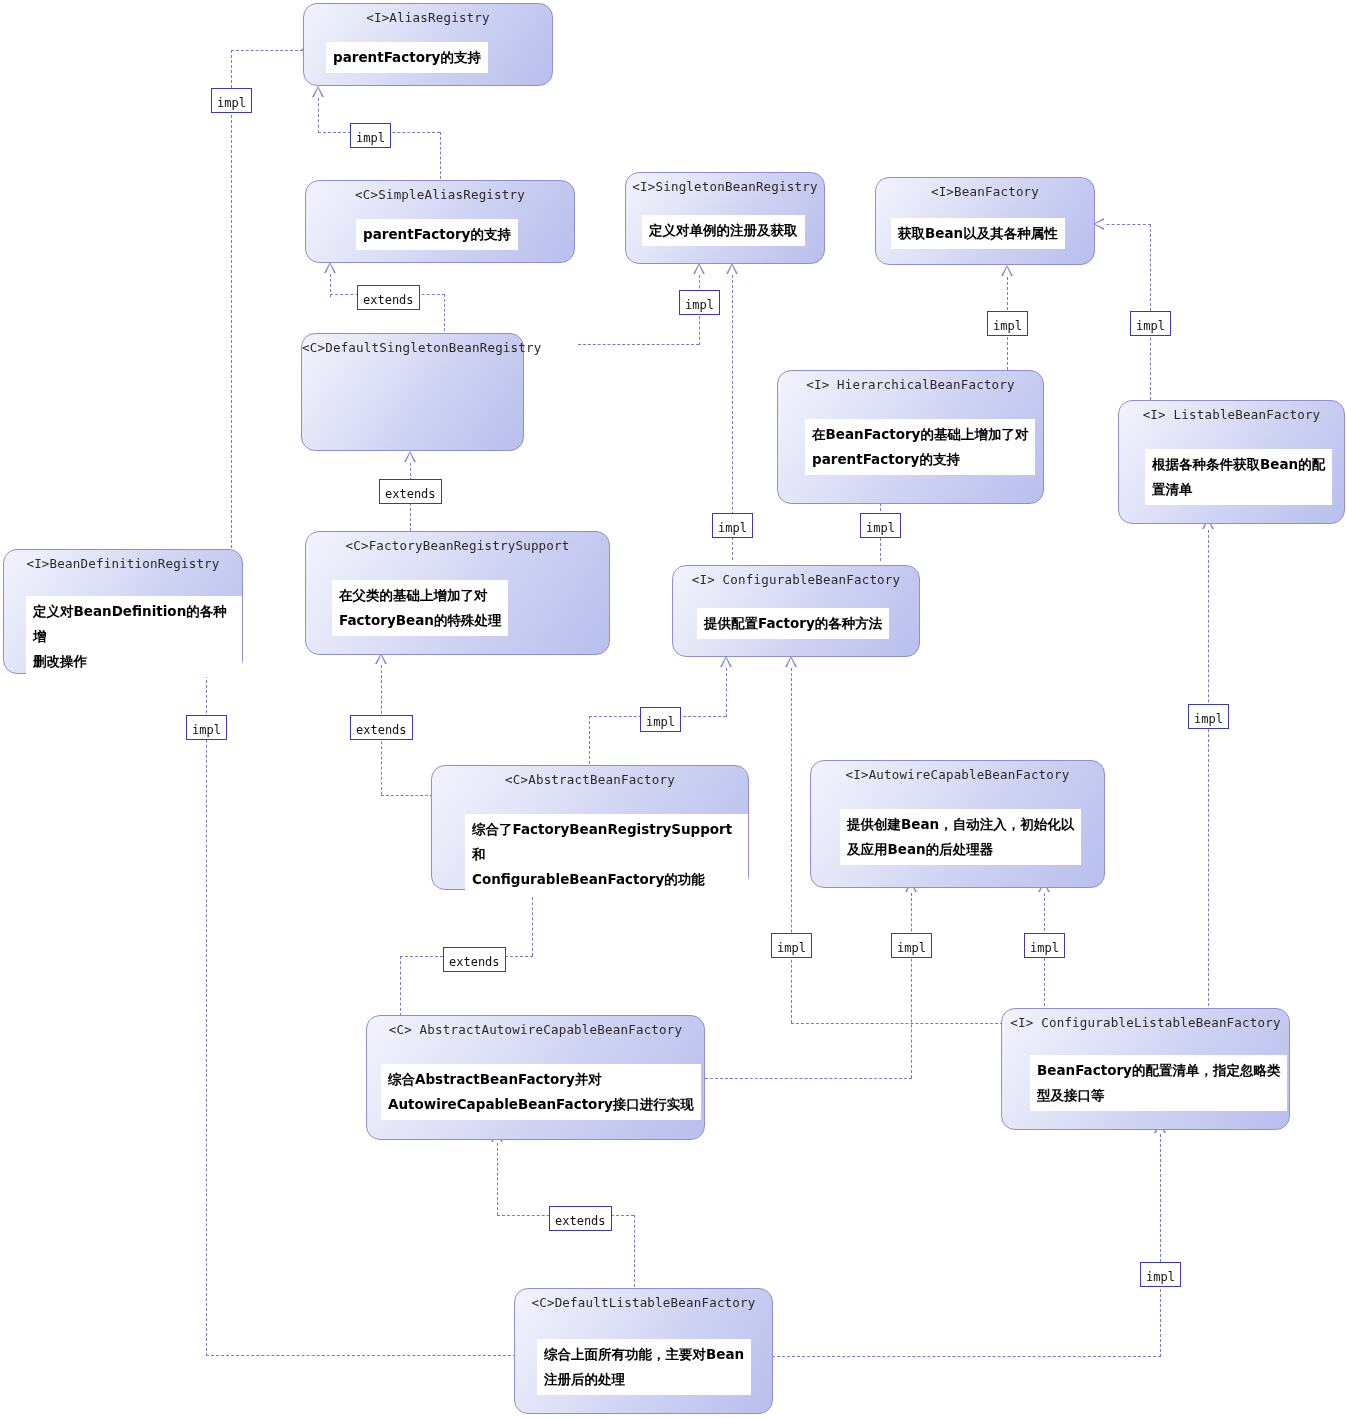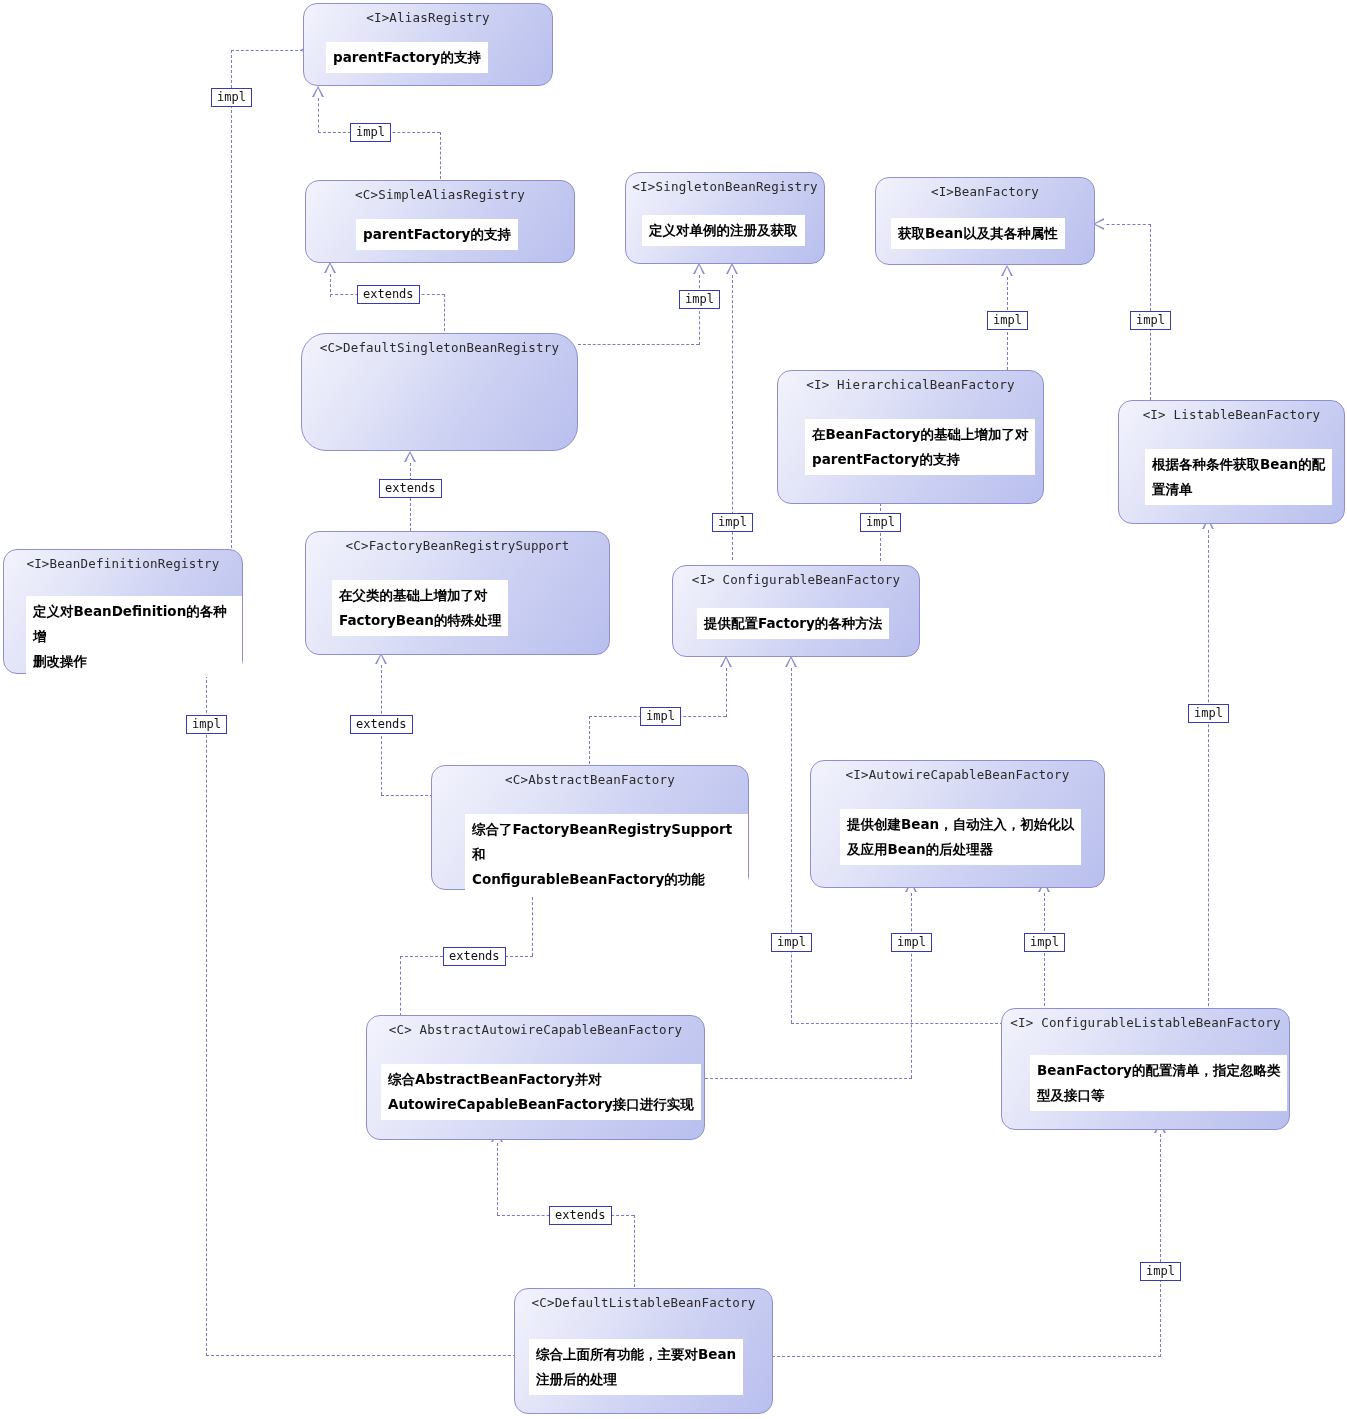--- a/index.html
+++ b/index.html
@@ -61,21 +61,21 @@
     border-top:4px solid transparent;border-bottom:4px solid transparent;
     border-right:9px solid #ffffff;
   }
   .elabel{
     position:absolute;
     background:#ffffff;
     border:1px solid #3a3ab0;
     font-family:"DejaVu Sans Mono","Liberation Mono",monospace;
     font-size:12px;
     color:#111;
-    padding:1px 5px 2px 5px;
+    padding:7px 5px 2px 5px;
     line-height:14px;
     white-space:nowrap;
   }
 </style>
 </head>
 <body>
 
 <div id="canvas">
 
   <div class="seg h" style="left:206px;top:1355px;width:310px;"></div>
@@ -185,21 +185,21 @@
   <div class="node" style="left:625px;top:172px;width:200px;height:92px;">
     <div class="title">&lt;I&gt;SingletonBeanRegistry</div>
     <div class="desc" style="left:16px;top:42px;">定义对单例的注册及获取</div>
   </div>
 
   <div class="node" style="left:875px;top:177px;width:220px;height:88px;">
     <div class="title">&lt;I&gt;BeanFactory</div>
     <div class="desc" style="left:15px;top:40px;">获取Bean以及其各种属性</div>
   </div>
 
-  <div class="node" style="left:301px;top:333px;width:277px;height:118px;border-radius:25px;">
+  <div class="node" style="left:301px;top:333px;width:223px;height:118px;">
     <div class="title">&lt;C&gt;DefaultSingletonBeanRegistry</div>
   </div>
 
   <div class="node" style="left:777px;top:370px;width:267px;height:134px;">
     <div class="title">&lt;I&gt; HierarchicalBeanFactory</div>
     <div class="desc" style="left:27px;top:48px;">在BeanFactory的基础上增加了对
 parentFactory的支持</div>
   </div>
 
   <div class="node" style="left:1118px;top:400px;width:227px;height:124px;">
@@ -244,17 +244,17 @@
   </div>
 
   <div class="node" style="left:1001px;top:1008px;width:289px;height:122px;">
     <div class="title">&lt;I&gt; ConfigurableListableBeanFactory</div>
     <div class="desc" style="left:28px;top:46px;">BeanFactory的配置清单，指定忽略类
 型及接口等</div>
   </div>
 
   <div class="node" style="left:514px;top:1288px;width:259px;height:126px;">
     <div class="title">&lt;C&gt;DefaultListableBeanFactory</div>
-    <div class="desc" style="left:14px;top:50px;">综合上面所有功能，主要对Bean
+    <div class="desc" style="left:22px;top:50px;">综合上面所有功能，主要对Bean
 注册后的处理</div>
   </div>
 
 </div>
 
 </body></html>

